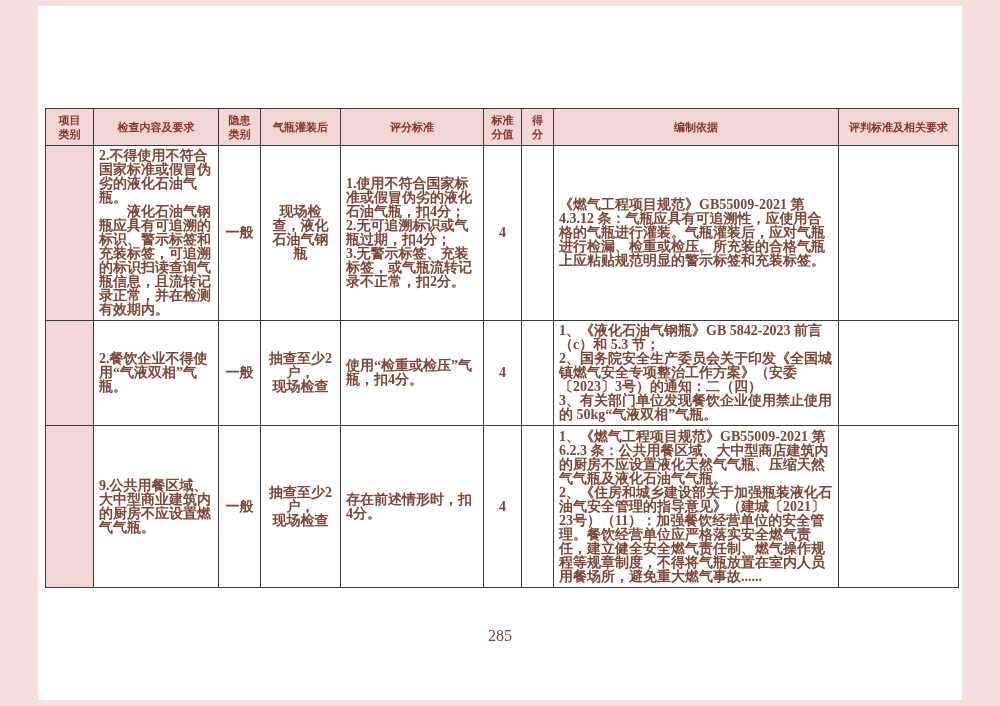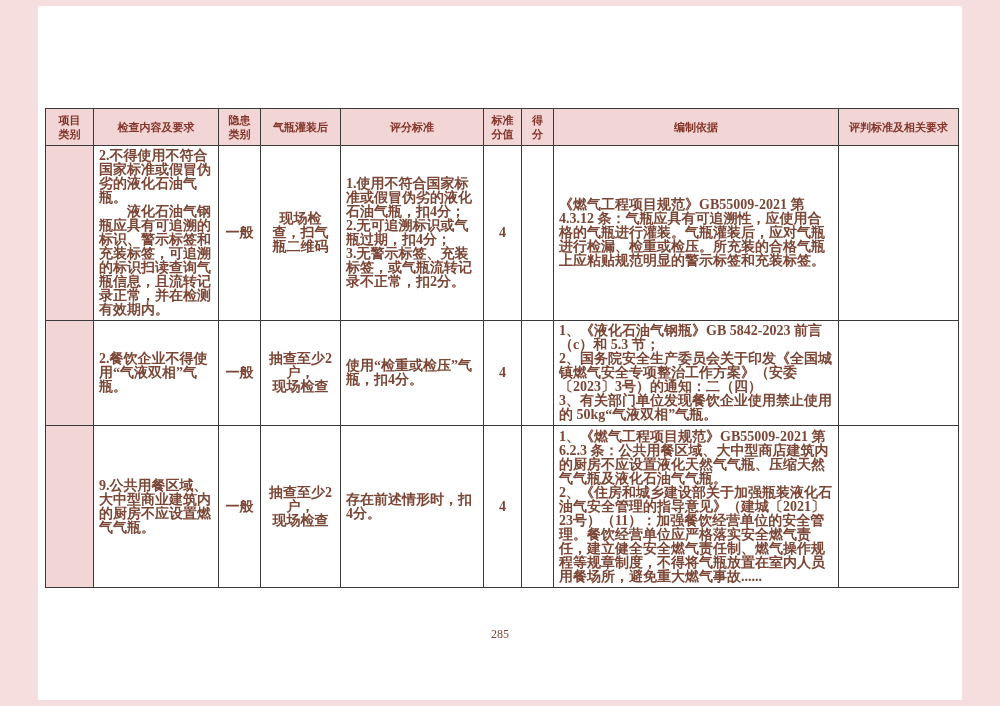--- a/index.html
+++ b/index.html
@@ -50,21 +50,21 @@
     line-height: 14px;
   }
   td.cat { background: #f2d6d6; }
   td.left { text-align: left; white-space: pre-wrap; }
   td.center { text-align: center; white-space: pre-wrap; }
   .pageno {
     position: absolute;
     left: 0; right: 0;
     top: 621px;
     text-align: center;
-    font-size: 12px;
+    font-size: 16px;
     color: #7b4636;
   }
 </style>
 </head>
 <body>
 
 <div class="canvas">
   <div class="page">
 
     <table class="insp">
@@ -94,21 +94,21 @@
           <th>编制依据</th>
           <th>评判标准及相关要求</th>
         </tr>
       </thead>
       <tbody>
         <tr style="height:160px">
           <td class="cat"></td>
           <td class="left">2.不得使用不符合国家标准或假冒伪劣的液化石油气瓶。
 　　液化石油气钢瓶应具有可追溯的标识、警示标签和充装标签，可追溯的标识扫读查询气瓶信息，且流转记录正常，并在检测有效期内。</td>
           <td class="center">一般</td>
-          <td class="center">现场检查，扫气瓶二维码</td>
+          <td class="center">现场检查，液化石油气钢瓶</td>
           <td class="left">1.使用不符合国家标准或假冒伪劣的液化石油气瓶，扣4分；
 2.无可追溯标识或气瓶过期，扣4分；
 3.无警示标签、充装标签，或气瓶流转记录不正常，扣2分。</td>
           <td class="center">4</td>
           <td class="center"></td>
           <td class="left">《燃气工程项目规范》GB55009-2021 第 4.3.12 条：气瓶应具有可追溯性，应使用合格的气瓶进行灌装。气瓶灌装后，应对气瓶进行检漏、检重或检压。所充装的合格气瓶上应粘贴规范明显的警示标签和充装标签。</td>
           <td class="left"></td>
         </tr>
         <tr style="height:103px">
           <td class="cat"></td>

